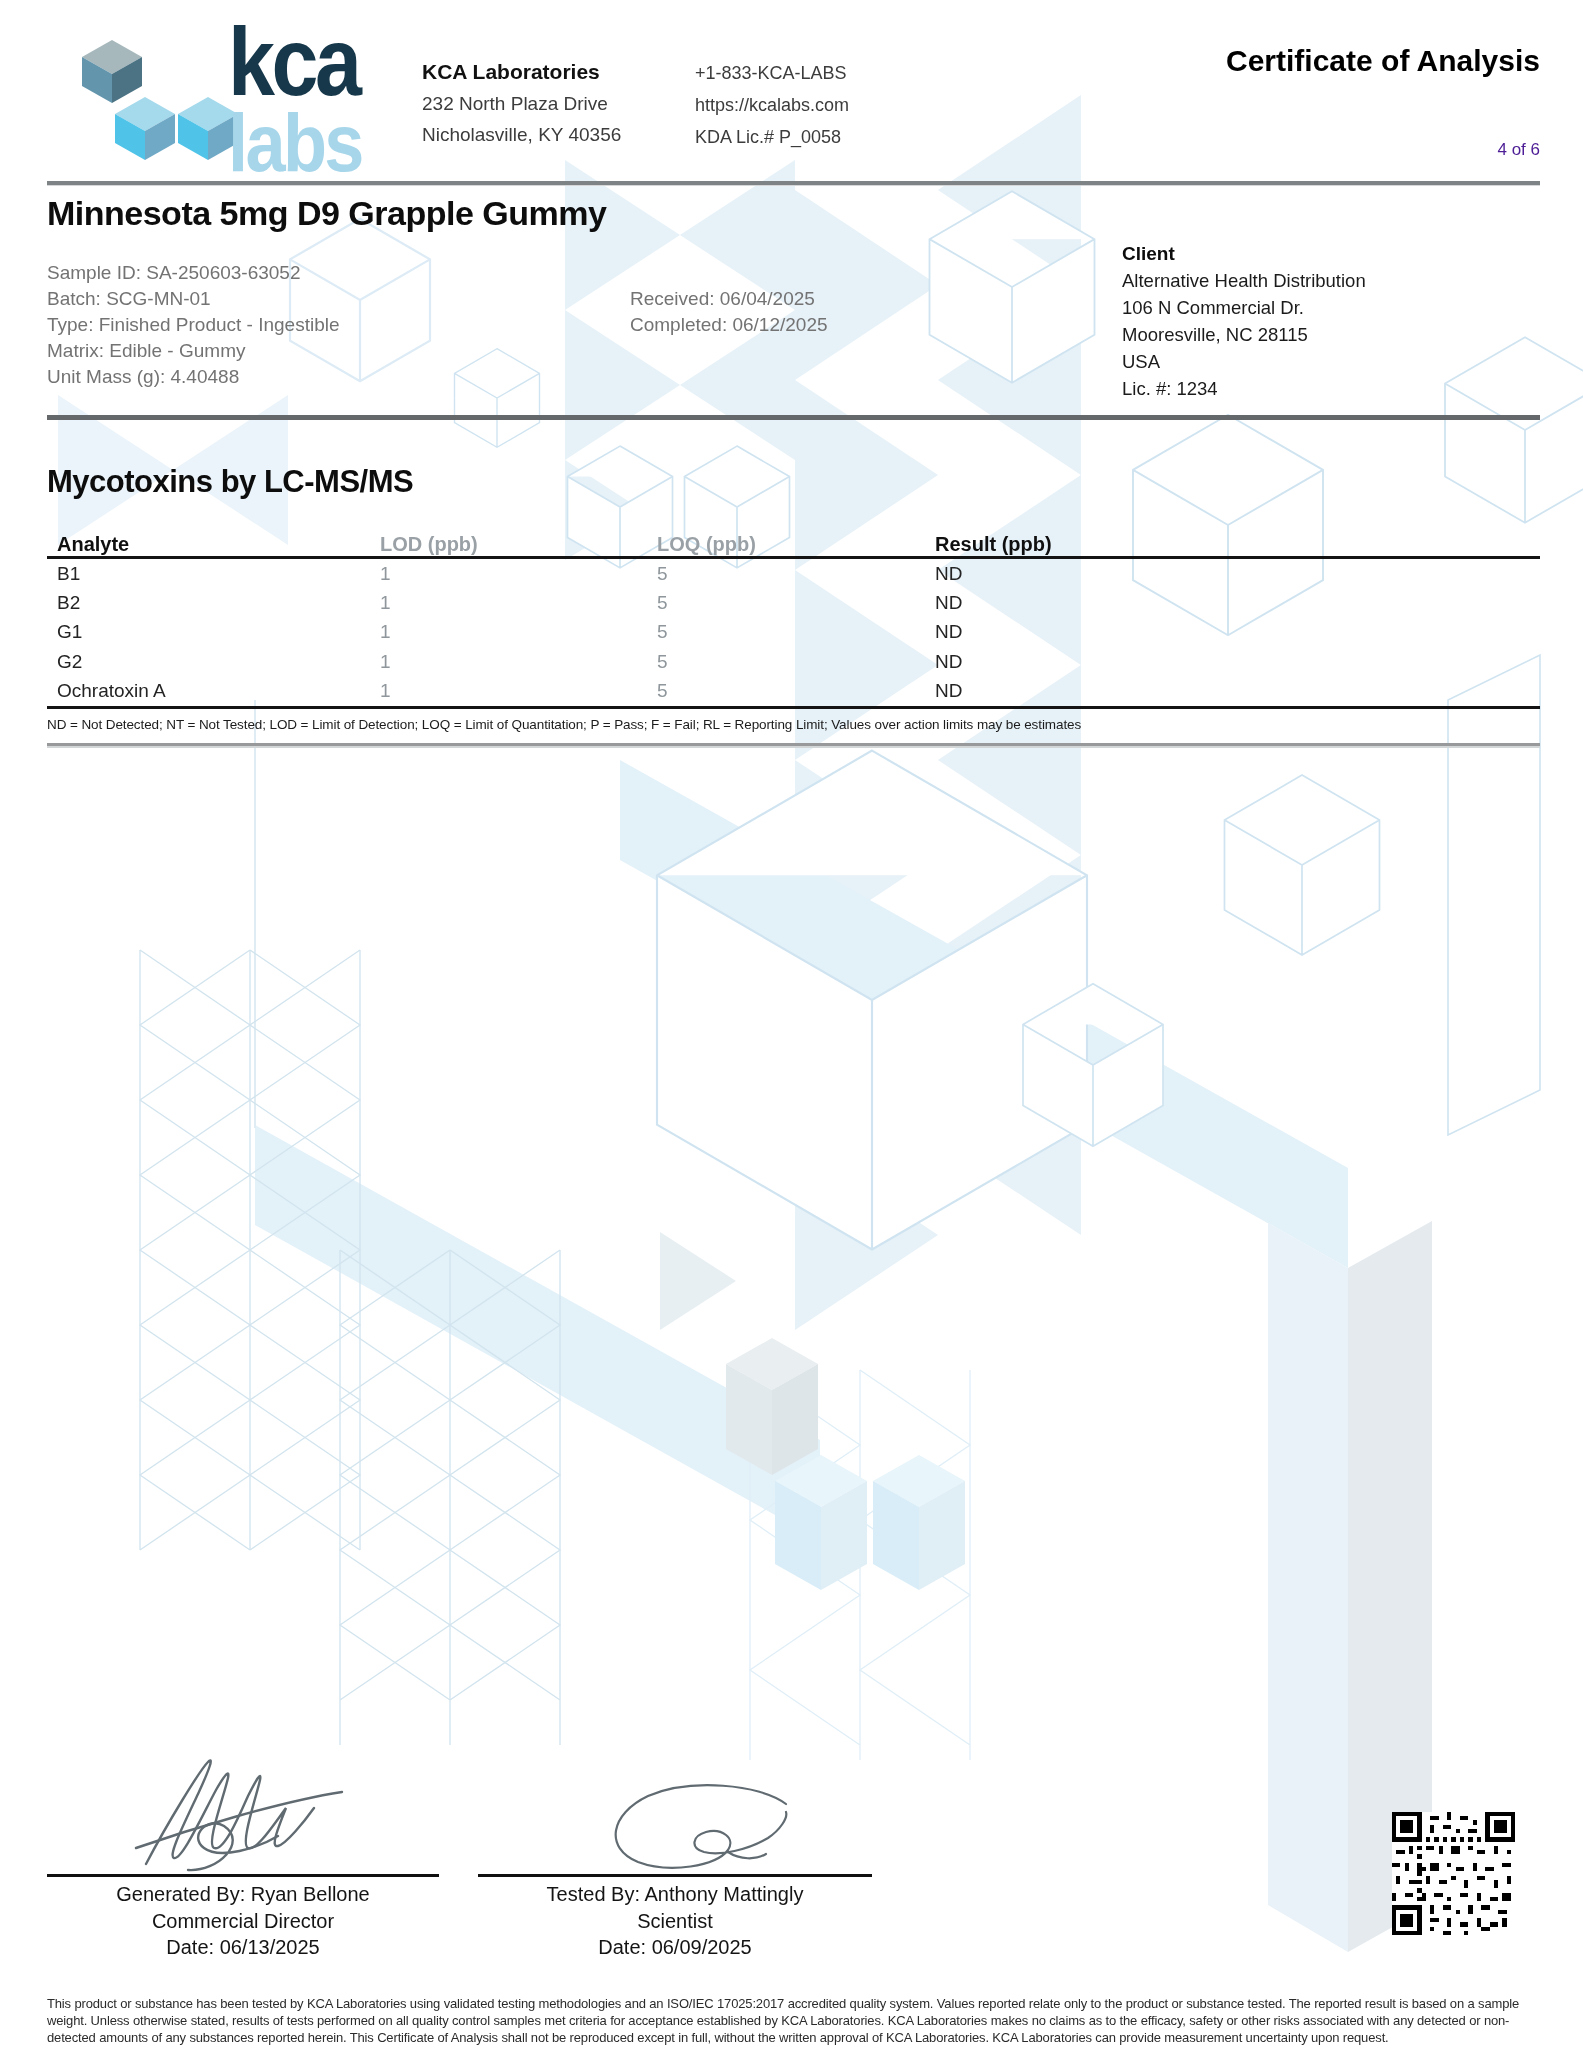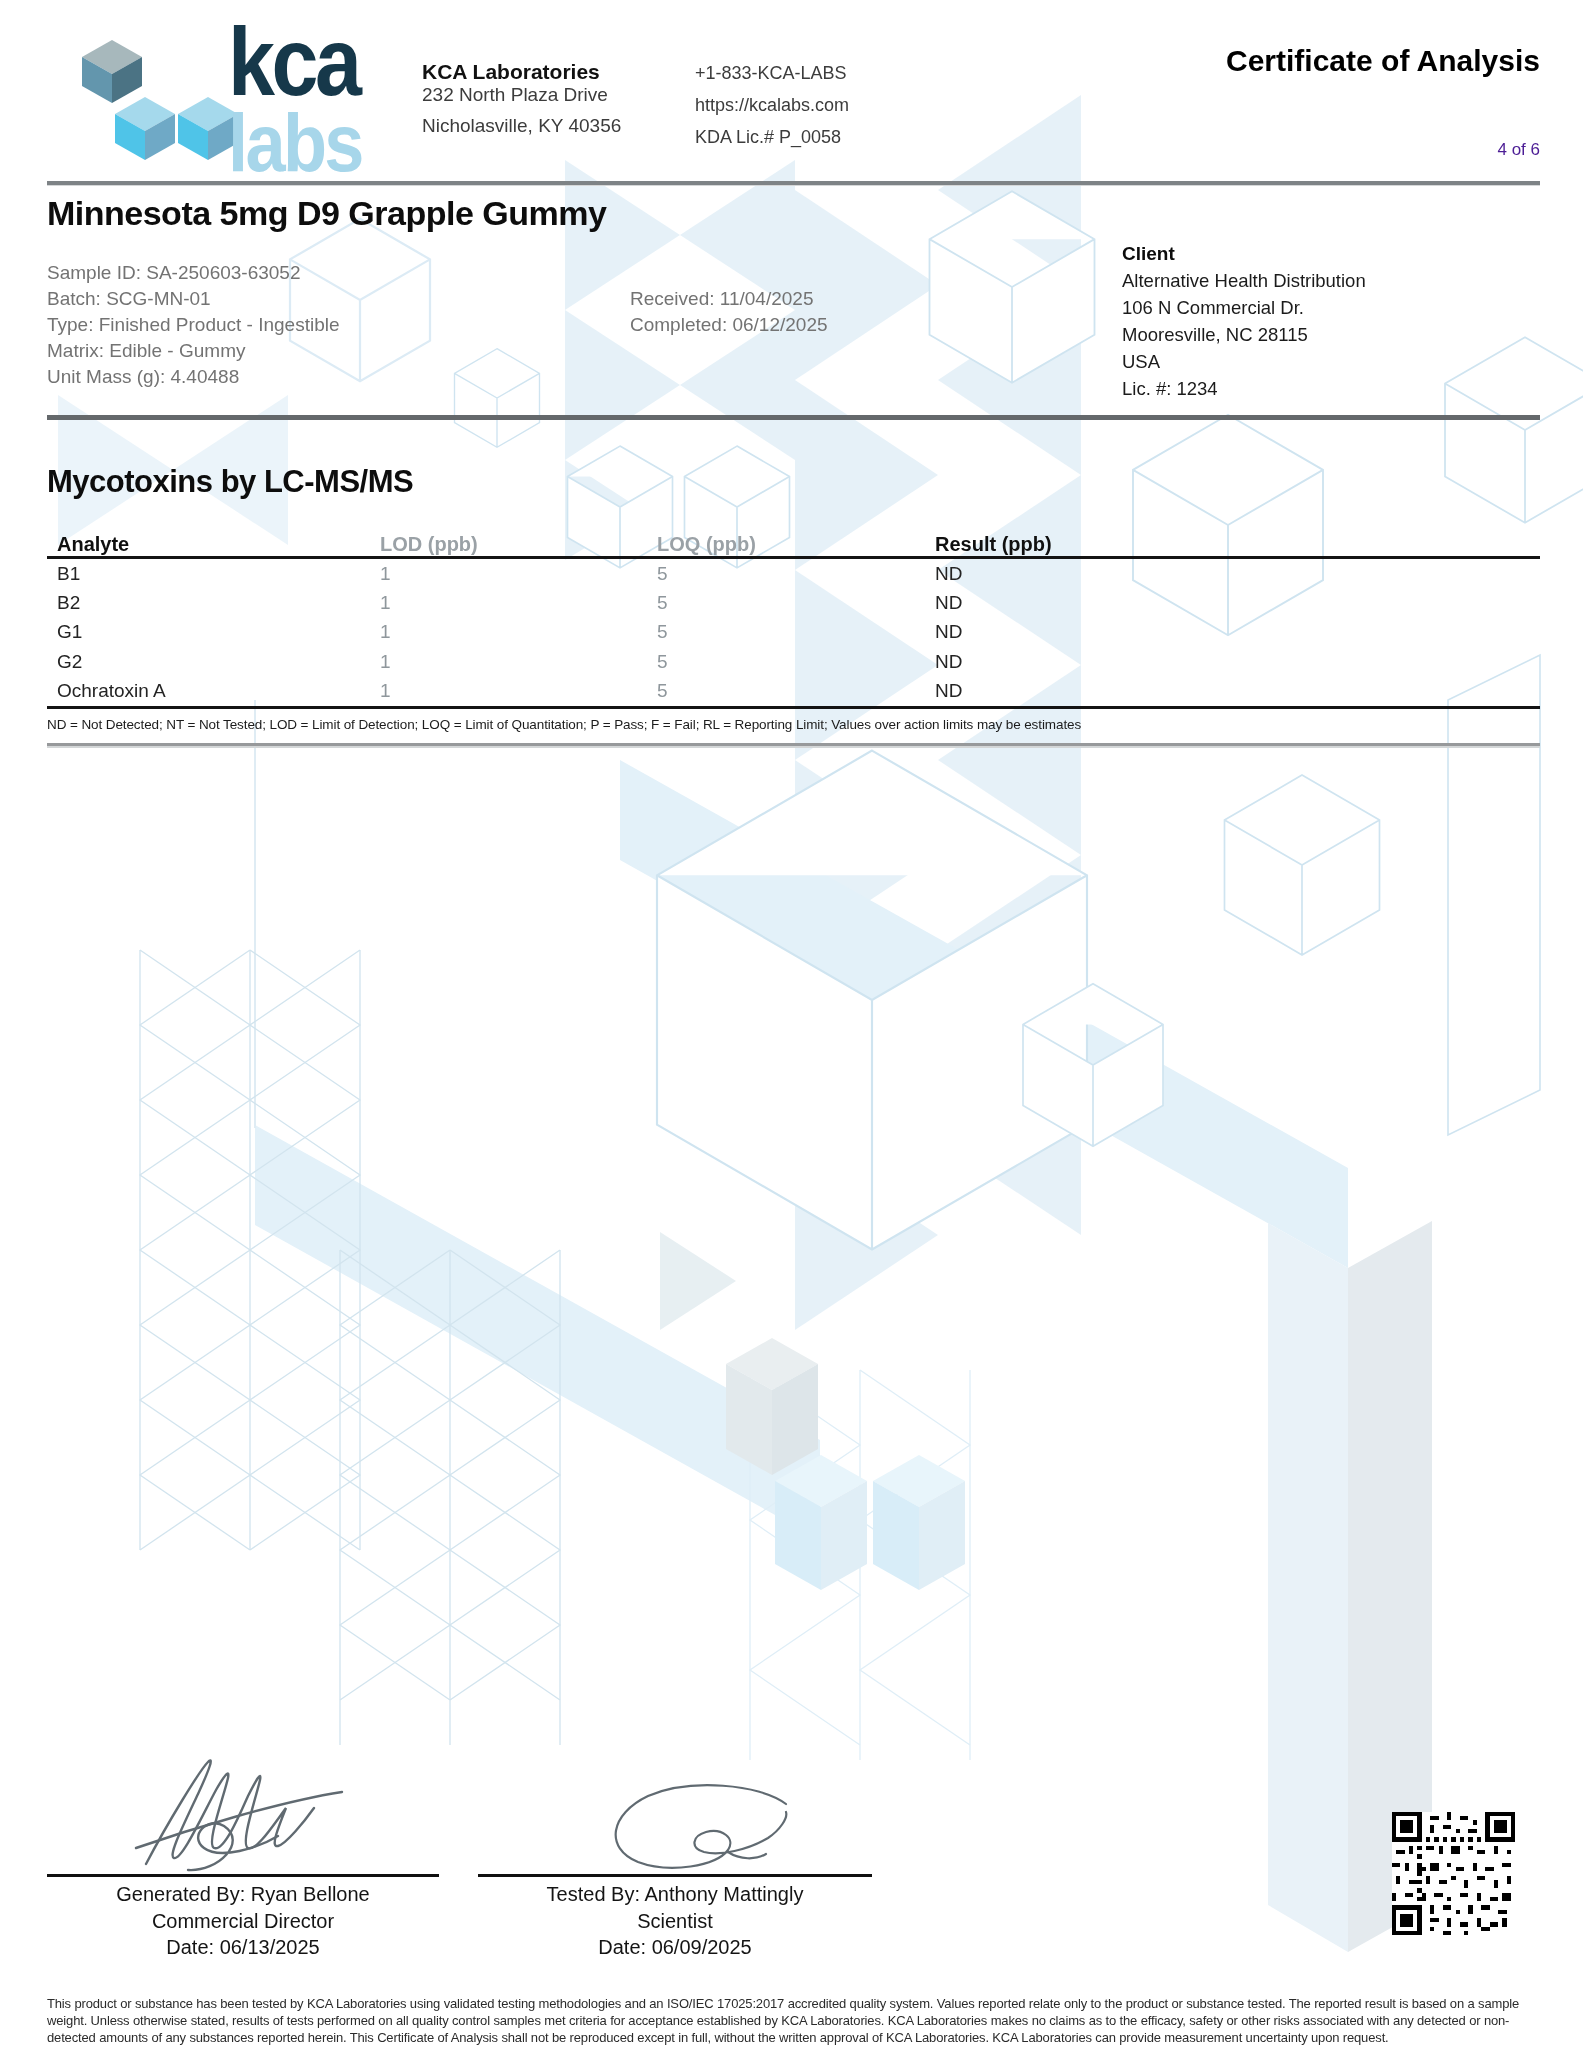--- a/index.html
+++ b/index.html
@@ -9,21 +9,21 @@
   .content{position:absolute;inset:0;z-index:1;}
   .abs{position:absolute;}
 
   
   .wordmark{position:absolute;left:228px;top:14px;line-height:1;}
   .wm-kca{font-size:96px;font-weight:bold;letter-spacing:-4px;color:#16384a;
           transform:scaleX(.88);transform-origin:left top;}
   .wm-labs{font-size:82px;font-weight:bold;letter-spacing:-3px;color:#a7d6ea;
            transform:scaleX(.88);transform-origin:left top;margin-top:-8px;}
   .co-block{position:absolute;left:422px;top:60px;}
-  .co-name{font-size:21px;font-weight:bold;color:#111;}
+  .co-name{font-size:21px;font-weight:bold;color:#111;margin-bottom:9px;}
   .co-line{font-size:19px;color:#3c3c3c;margin-bottom:9px;}
   .ct-block{position:absolute;left:695px;top:63px;}
   .ct-line{font-size:18px;color:#3c3c3c;margin-bottom:11px;}
   .doc-title{position:absolute;right:43px;top:44px;font-size:30px;font-weight:bold;color:#000;}
   .page-num{position:absolute;right:43px;top:140px;font-size:17px;color:#4c1d95;}
 
   .rule-hdr{position:absolute;left:47px;right:43px;top:181px;height:4px;background:#7e8386;border-bottom:1px solid #d5d7d8;}
   .rule-mid{position:absolute;left:47px;right:43px;top:415px;height:5px;background:#64686b;}
   .rule-gray3{position:absolute;left:47px;right:43px;top:743px;height:3px;background:#97999b;border-bottom:2px solid #d3d6d7;}
 
@@ -191,21 +191,21 @@
 
     <div class="info-block">
       <div class="info-line">Sample ID: SA-250603-63052</div>
       <div class="info-line">Batch: SCG-MN-01</div>
       <div class="info-line">Type: Finished Product - Ingestible</div>
       <div class="info-line">Matrix: Edible - Gummy</div>
       <div class="info-line">Unit Mass (g): 4.40488</div>
     </div>
 
     <div class="recv-block">
-      <div class="info-line">Received: 11/04/2025</div>
+      <div class="info-line">Received: 06/04/2025</div>
       <div class="info-line">Completed: 06/12/2025</div>
     </div>
 
     <div class="client-block">
       <div class="client-h">Client</div>
       <div class="client-line">Alternative Health Distribution</div>
       <div class="client-line">106 N Commercial Dr.</div>
       <div class="client-line">Mooresville, NC 28115</div>
       <div class="client-line">USA</div>
       <div class="client-line">Lic. #: 1234</div>

